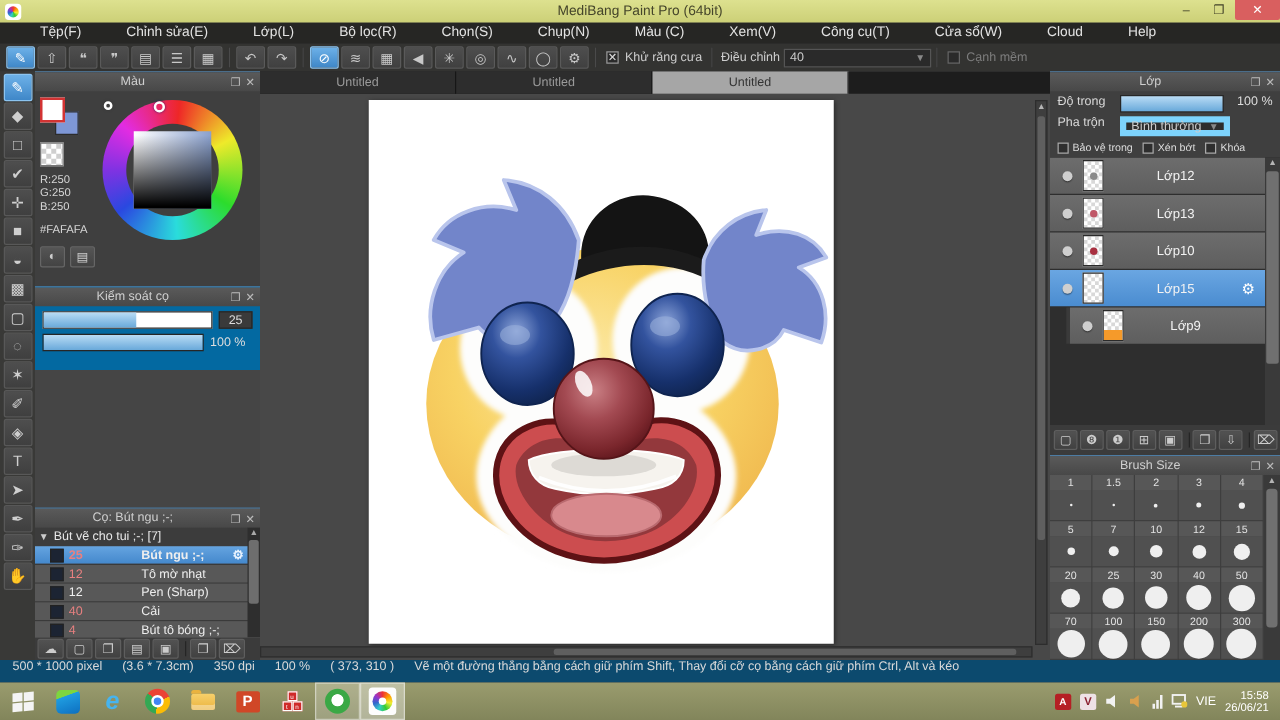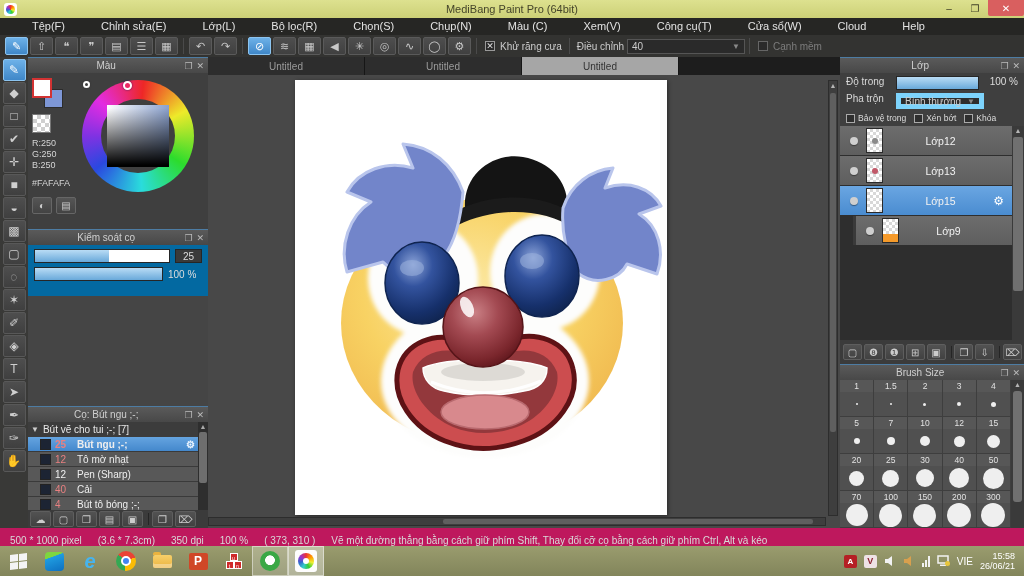--- a/index.html
+++ b/index.html
@@ -97,21 +97,21 @@
                 display:flex; flex-direction:column; }
   #brush-list { flex:1; position:relative; overflow:hidden; background:#4a4a4a; }
   .bl-head { height:15px; background:#3c3c3c; color:#e8e8e8; font-size:10px; display:flex;
              align-items:center; padding-left:3px; gap:4px; }
   .bl-head .car { font-size:8px; color:#ccc; }
   .bl-row { height:15px; display:flex; align-items:center; background:#585858;
             border-bottom:1px solid #3a3a3a; padding-left:12px; font-size:10px; color:#eee; }
   .bl-row.sel { background:linear-gradient(#65a4e0,#4488cc); font-weight:bold; }
   .bl-sw { width:11px; height:11px; border:1px solid #222; margin-right:4px; flex:none; }
   .bl-num { width:22px; flex:none; }
-  .bl-name { flex:1; white-space:nowrap; overflow:hidden; }
+  .bl-name { flex:1; white-space:nowrap; overflow:hidden;margin-left:36px; }
   .bl-gear { margin-right:13px; color:#eaf4ff; font-size:10px; }
   #bl-scroll { position:absolute; right:0; top:0; bottom:0; width:10px; background:#2e2e2e; }
   #bl-scroll .arr { height:9px; font-size:7px; color:#aaa; text-align:center; line-height:9px; }
   #bl-thumb { position:absolute; top:10px; left:1px; width:8px; height:58%; background:#6e6e6e; border-radius:2px; }
   #brushbar { height:18px; background:#3b3b3b; display:flex; align-items:center; padding-left:2px; }
   .mini { width:21px; height:16px; margin-right:2px; background:linear-gradient(#525252,#414141);
           border:1px solid #5e5e5e; border-radius:2px; color:#ccc; font-size:10px;
           display:flex; align-items:center; justify-content:center; }
   .minisep { width:1px; height:12px; background:#252525; margin:0 3px; }
 
@@ -165,22 +165,22 @@
                overflow:hidden; margin-right:13px; }
   .sz-cell { border-right:1px solid #3e3e3e; border-bottom:1px solid #3e3e3e; display:flex; flex-direction:column; }
   .sz-num { height:12px; background:#575757; font-size:8.5px; color:#e2e2e2; text-align:center; line-height:12px; }
   .sz-circ { flex:1; background:#505050; display:flex; align-items:center; justify-content:center; }
   .sz-dot { background:#efefef; border-radius:50%; }
   #sz-scroll { position:absolute; right:0; top:15px; bottom:0; width:13px; background:#3a3a3a; }
   #sz-scroll .arr { height:10px; text-align:center; font-size:7px; color:#b5b5b5; line-height:10px; }
   #sz-thumb { position:absolute; left:2px; right:2px; top:11px; height:75%; background:#707070; border-radius:3px; }
 
   
-  #statusbar { height:18px; background:#be185d; color:#d9d9d9; font-size:10px;
-               display:flex; align-items:flex-end; padding:0 10px; gap:16px; white-space:nowrap; }
+  #statusbar { height:18px; background:#0c4a6e; color:#d9d9d9; font-size:10px;
+               display:flex; align-items:flex-start; padding:0 10px; gap:16px; white-space:nowrap; }
 
   
   #taskbar { height:30px; background:linear-gradient(#9a9c6e,#82855b); display:flex; align-items:center; }
   .tb-app { width:36px; height:30px; display:flex; align-items:center; justify-content:center; flex:none; }
   .tb-app.open { background:rgba(255,255,255,.22); border:1px solid rgba(255,255,255,.45); }
   .tb-app.current { background:rgba(255,255,255,.38); }
   .win-logo { display:grid; grid-template-columns:8px 8px; grid-gap:1px; transform:skewY(-6deg); }
   .win-logo span { width:8px; height:7px; background:#f4f4f4; }
   .ic-bluestacks { width:19px; height:19px; border-radius:4px;
       background:linear-gradient(160deg,#7ed63e 28%,#1f9ce0 30%,#0d6fc0); }
@@ -537,20 +537,27 @@
               </span>
               <span class="ly-name">Lớp12</span>
             </div>
             <div class="ly-row">
               <span class="ly-vis"></span>
               <span class="ly-thumb">
                 <span class="ly-mark" style="background: rgb(192, 88, 104);"></span>
               </span>
               <span class="ly-name">Lớp13</span>
             </div>
+            <div class="ly-row">
+              <span class="ly-vis"></span>
+              <span class="ly-thumb">
+                <span class="ly-mark" style="background: rgb(168, 48, 64);"></span>
+              </span>
+              <span class="ly-name">Lớp10</span>
+            </div>
             <div class="ly-row sel">
               <span class="ly-vis"></span>
               <span class="ly-thumb"></span>
               <span class="ly-name">Lớp15</span>
               <span class="ly-gear">⚙</span>
             </div>
             <div class="ly-row clip">
               <span class="ly-vis"></span>
               <span class="ly-thumb">
                 <span class="ly-mark bar" style="background: rgb(245, 154, 42);"></span>

